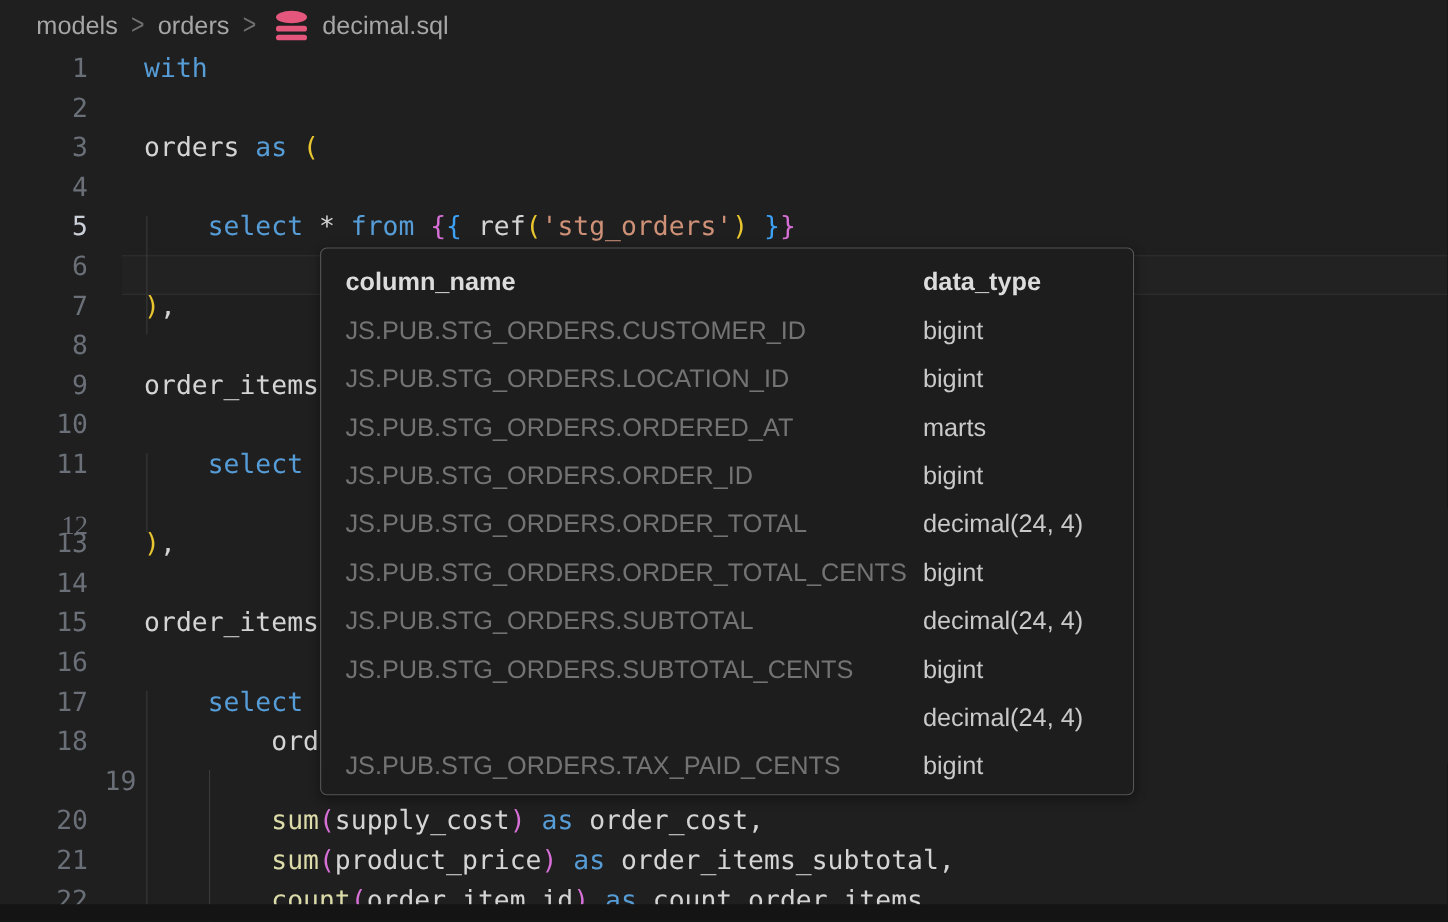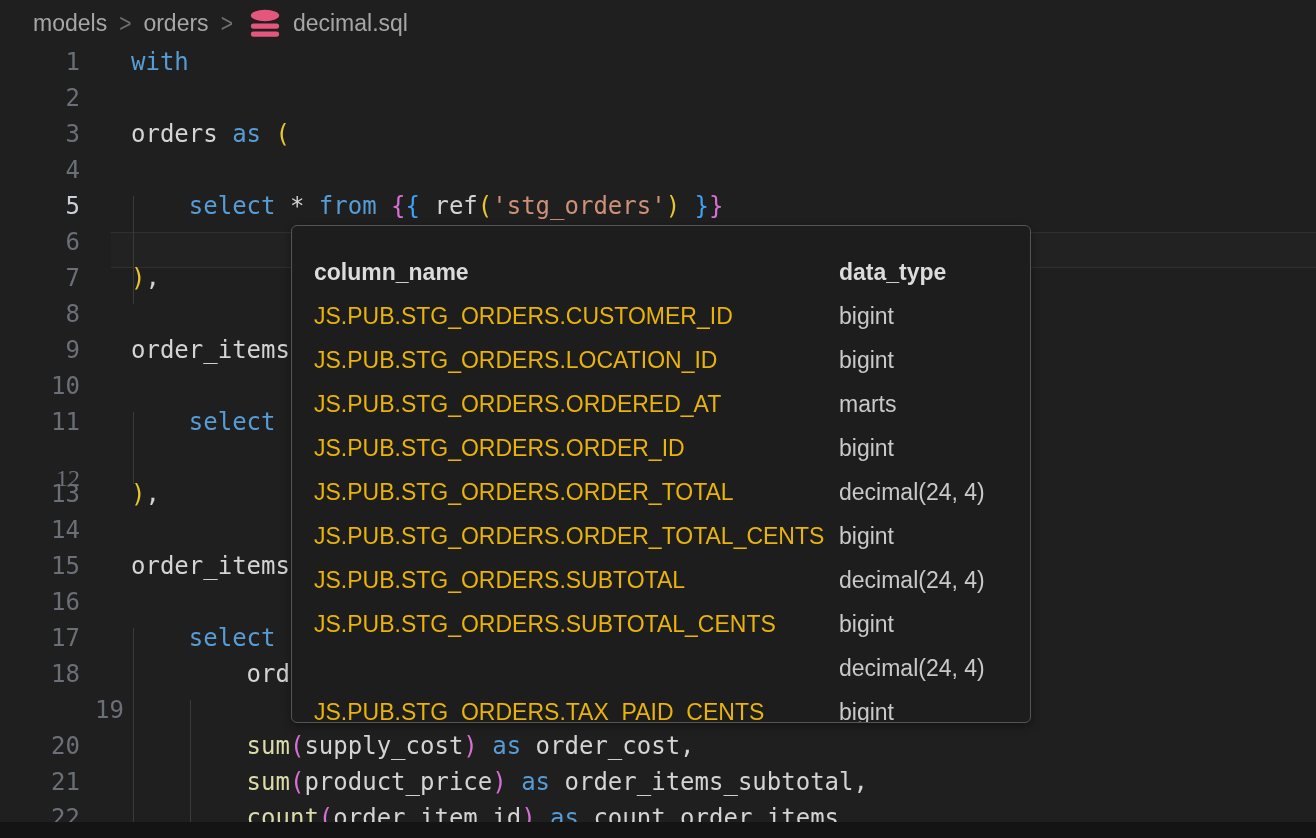--- a/index.html
+++ b/index.html
@@ -55,28 +55,28 @@
   #guide-4{left:190px;top:656px;height:166px;}
 
   
   .hover-popup{
     position:absolute;left:291px;top:225px;width:740px;height:498px;
     box-sizing:border-box;
     background:#1d1d1d;
     border:1px solid #555555;
     border-radius:6px;
     box-shadow:0 3px 10px rgba(0,0,0,0.4);
-    padding-top:24px;
+    padding-top:8px;
     font-family:"Liberation Sans",sans-serif;
     font-size:23px;
     z-index:20;
     overflow:hidden;
   }
   .p-row{position:relative;height:44px;line-height:44px;white-space:nowrap;}
-  .p-col-name{position:absolute;left:22px;color:#eab308;}
+  .p-col-name{position:absolute;left:22px;color:#737373;}
   .p-col-type{position:absolute;left:547px;color:#c9c9c9;}
   .p-row.header .p-col-name,
   .p-row.header .p-col-type{font-weight:bold;color:#dcdcdc;}
 
   
   .bottom-strip{
     position:absolute;left:0;top:822px;width:1316px;height:16px;
     background:#141414;z-index:30;
   }
 </style>

